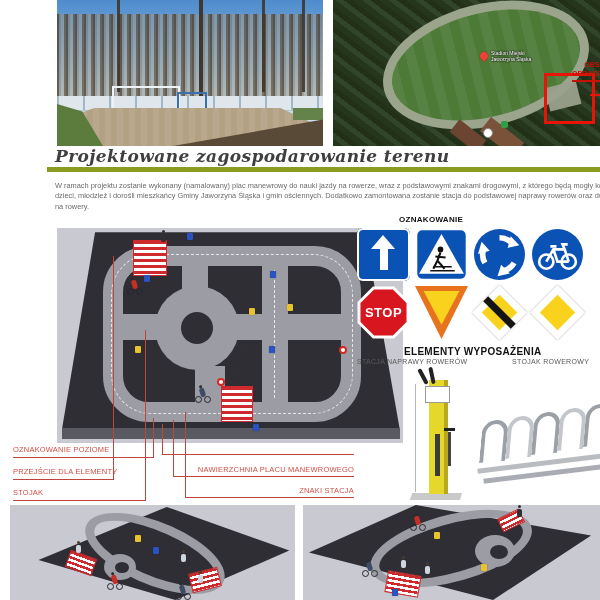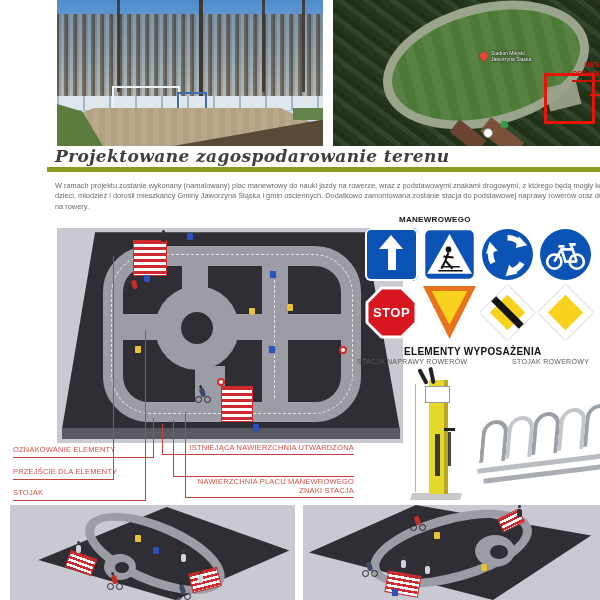--- a/index.html
+++ b/index.html
@@ -85,21 +85,21 @@
   .ped.light{background:#cfd6de;}
   .ped.light::before{background:#4b3c30;}
   .cyclist{position:absolute;width:16px;height:11px;}
   .cyclist::before,.cyclist::after{content:"";position:absolute;bottom:0;width:7px;height:7px;border:1.5px solid #26262c;border-radius:50%;box-sizing:border-box;}
   .cyclist::before{left:0;} .cyclist::after{right:0;}
   .cyclist .rider{position:absolute;left:5px;top:-4px;width:5px;height:9px;border-radius:2px;transform:rotate(-18deg);}
   .cyclist .rider::before{content:"";position:absolute;left:1px;top:-3px;width:3px;height:3px;border-radius:50%;background:#2b2b30;}
 
   
   #signage-heading{left:352px;top:215px;font-size:8px;font-weight:bold;color:#111;letter-spacing:.3px;}
-  .sign{position:absolute;width:53px;height:53px;margin-left:8px;}
+  .sign{position:absolute;width:53px;height:53px;}
   .sq-blue{background:#0b52b5;border-radius:6px;box-shadow:inset 0 0 0 2px #fff,inset 0 0 0 3px #0b52b5;}
   .arrow-shaft{position:absolute;left:23px;top:20px;width:8px;height:22px;background:#fff;}
   .arrow-head{position:absolute;left:14px;top:7px;width:0;height:0;
     border-left:12.5px solid transparent;border-right:12.5px solid transparent;border-bottom:14px solid #fff;}
   .stop-outer{position:absolute;inset:0;background:#fff;
     clip-path:polygon(30% 1%,70% 1%,99% 30%,99% 70%,70% 99%,30% 99%,1% 70%,1% 30%);}
   .stop-inner{position:absolute;inset:3px;background:#d8161f;
     clip-path:polygon(30% 1%,70% 1%,99% 30%,99% 70%,70% 99%,30% 99%,1% 70%,1% 30%);}
   .stop-text{position:absolute;inset:0;display:flex;align-items:center;justify-content:center;
     color:#fff;font-weight:bold;font-size:13px;letter-spacing:.5px;}
@@ -226,21 +226,21 @@
     <div class="ped" style="left:186px;top:118px;"></div>
     <div class="ped" style="left:172px;top:140px;"></div>
     <div class="cyclist" style="left:70px;top:56px;">
         <span class="rider" style="background:#c62f25;"></span>
       </div>
     <div class="cyclist" style="left:138px;top:164px;">
         <span class="rider" style="background:#3e4b66;"></span>
       </div>
   </div>
 
-  <div class="abs" id="signage-heading">MANEWROWEGO</div>
+  <div class="abs" id="signage-heading">OZNAKOWANIE</div>
 
   <div class="sign sq-blue" style="left:357px;top:228px;">
     <div class="arrow-head"></div>
     <div class="arrow-shaft"></div>
   </div>
 
   <div class="sign" style="left:415px;top:228px;">
     <svg width="53" height="53" viewBox="0 0 52 52">
       <rect x="1" y="1" width="50" height="50" rx="6" fill="#0b52b5" stroke="#fff" stroke-width="2.5"></rect>
       <polygon points="26,6 48,45 4,45" fill="#fff"></polygon>
@@ -339,25 +339,24 @@
   <div class="cline" style="left:162px;top:424px;width:1px;height:31px;"></div>
   <div class="cline" style="left:173px;top:420px;width:1px;height:57px;"></div>
   <div class="cline" style="left:185px;top:412px;width:1px;height:86px;"></div>
   <div class="cline" style="left:13px;top:457px;width:140px;height:1px;"></div>
   <div class="cline" style="left:13px;top:479px;width:100px;height:1px;"></div>
   <div class="cline" style="left:13px;top:500px;width:132px;height:1px;"></div>
   <div class="cline" style="left:162px;top:454px;width:192px;height:1px;"></div>
   <div class="cline" style="left:173px;top:476px;width:181px;height:1px;"></div>
   <div class="cline" style="left:185px;top:497px;width:169px;height:1px;"></div>
 
-  <div class="callout" style="left:13px;top:445px;">OZNAKOWANIE ELEMENTY</div>
+  <div class="callout" style="left:13px;top:445px;">OZNAKOWANIE POZIOME</div>
   <div class="callout" style="left:13px;top:467px;">PRZEJŚCIE DLA ELEMENTY</div>
   <div class="callout" style="left:13px;top:488px;">STOJAK</div>
-  <div class="callout right" style="top:443px;">ISTNIEJĄCA NAWIERZCHNIA UTWARDZONA</div>
-  <div class="callout right" style="top:477px;text-align:right;">NAWIERZCHNIA PLACU MANEWROWEGO</div>
+  <div class="callout right" style="top:465px;text-align:right;">NAWIERZCHNIA PLACU MANEWROWEGO</div>
   <div class="callout right" style="top:486px;">ZNAKI STACJA</div>
 
   <div class="brender" id="render-b1">
     <div class="plat"></div>
     <div class="track"></div>
     <div class="rb" style="left:33%;top:52%;width:32px;height:26px;"></div>
     <div class="rb-c" style="left:37%;top:60%;width:14px;height:11px;"></div>
     <div class="bzebra" style="left:20%;top:52%;width:26px;height:16px;transform:rotate(20deg);"></div>
     <div class="bzebra" style="left:63%;top:68%;width:28px;height:18px;transform:rotate(-14deg);"></div>
     <div class="ped light" style="left:23%;top:42%;"></div>

